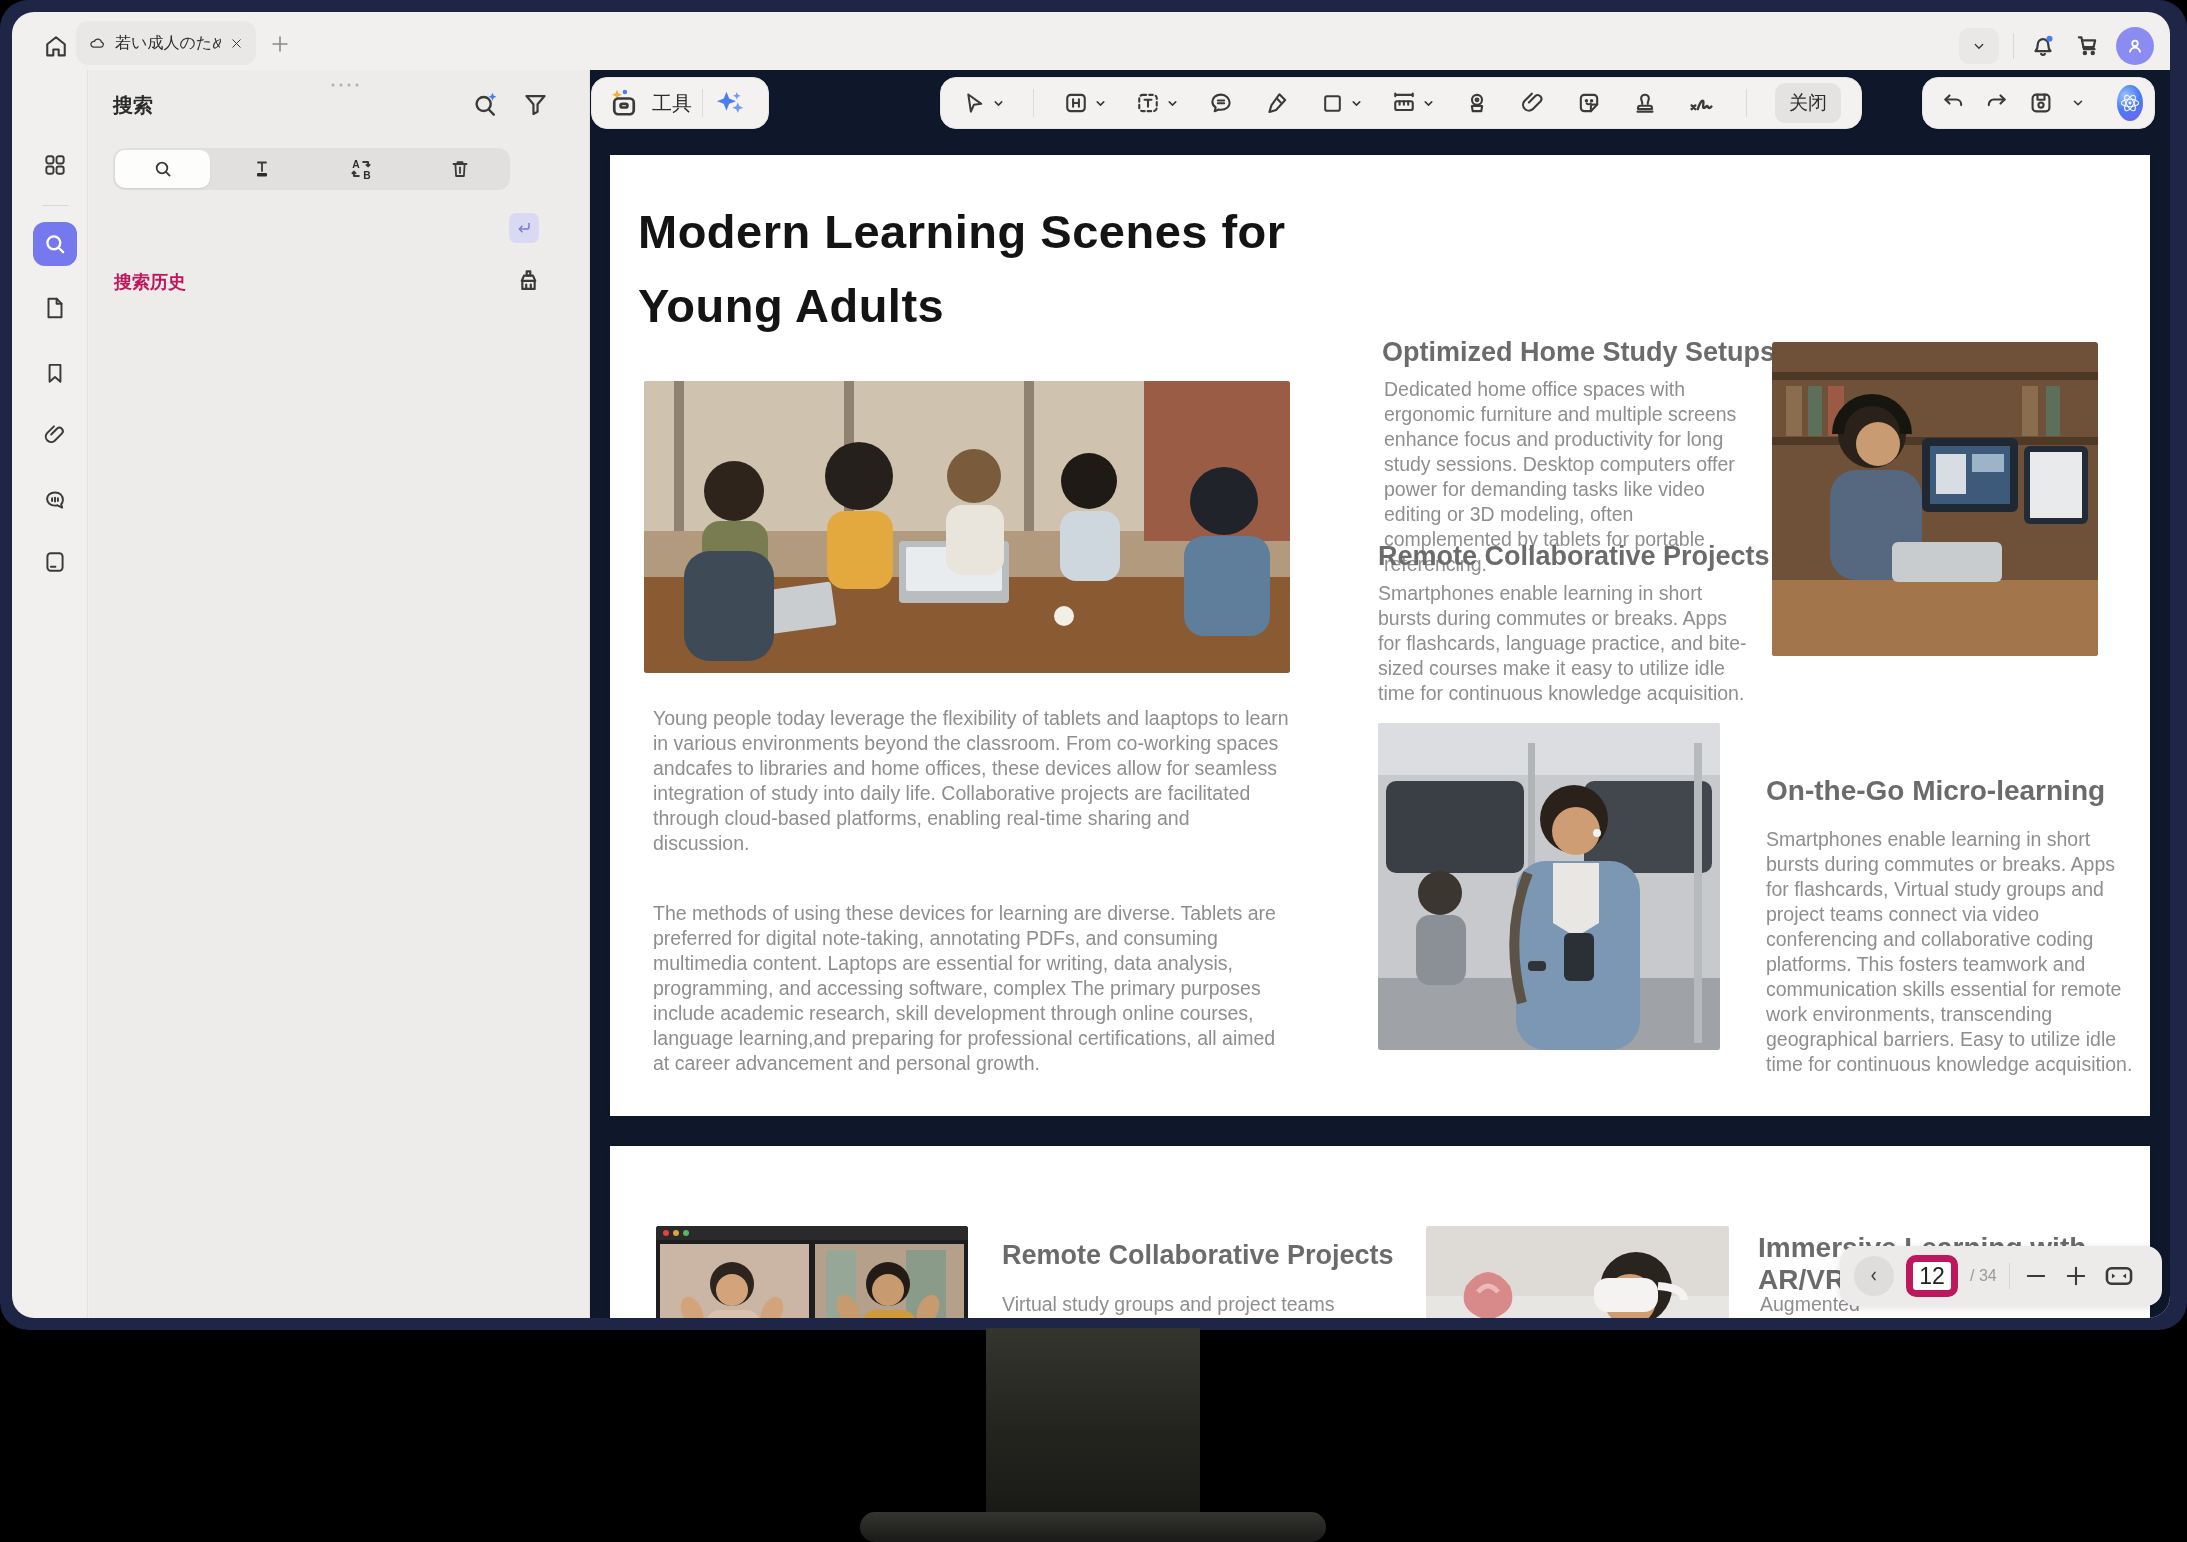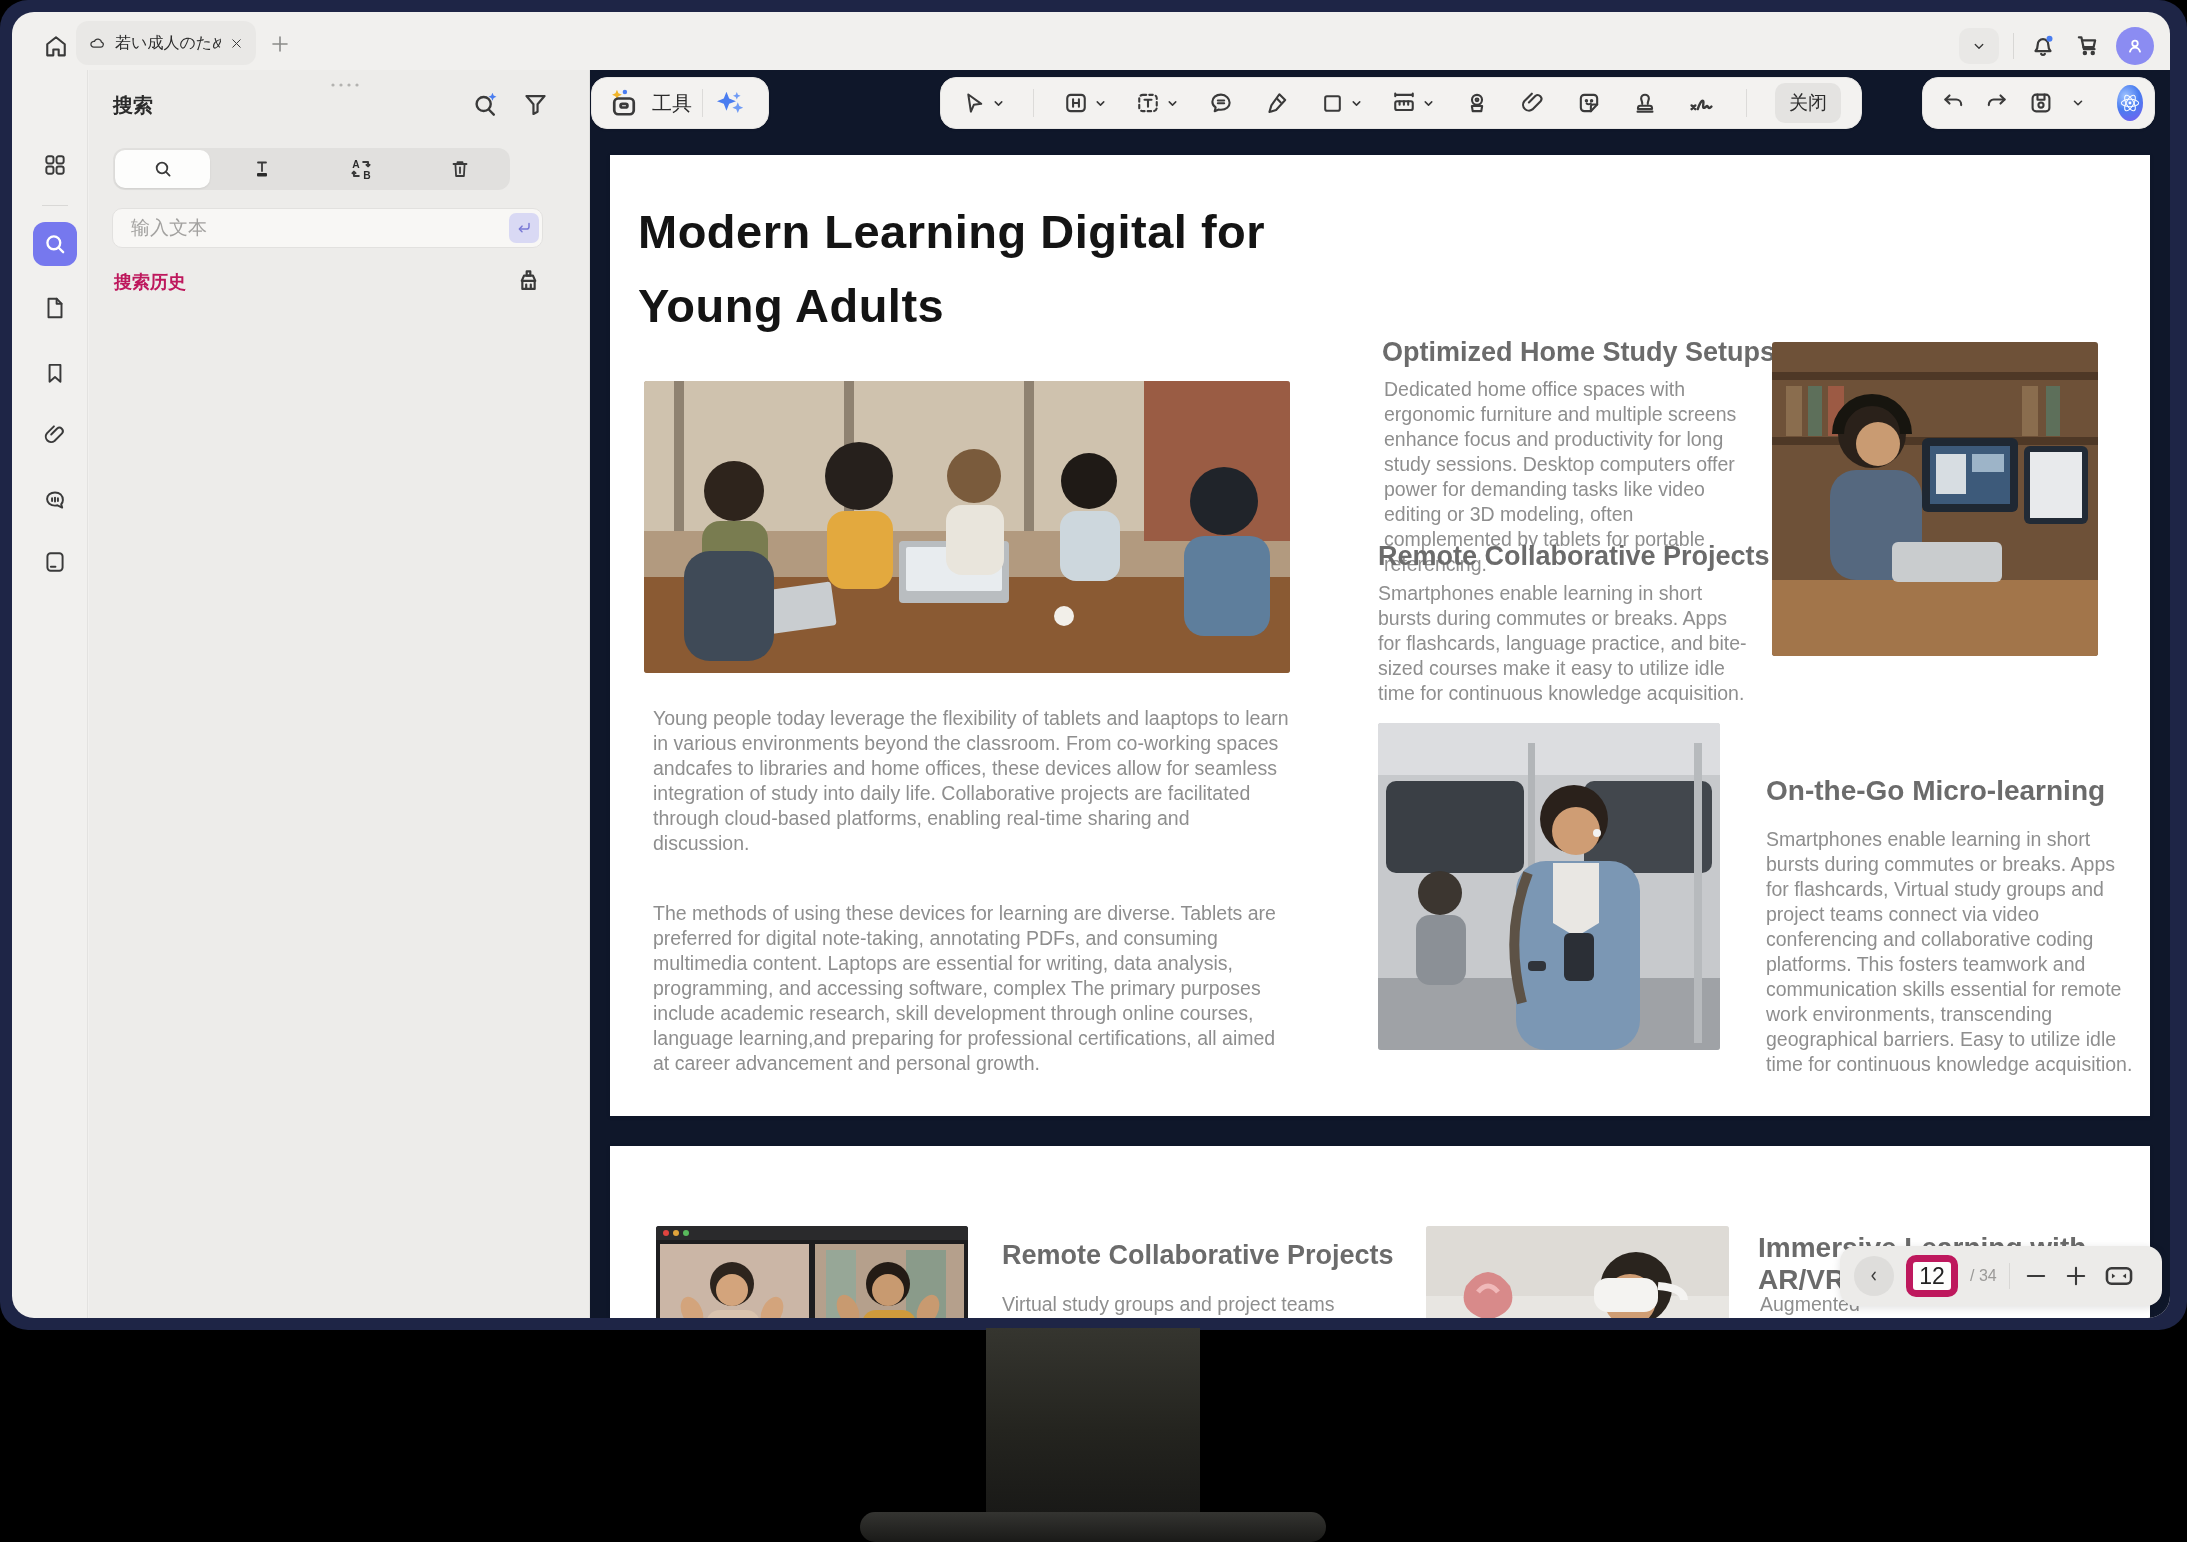--- a/index.html
+++ b/index.html
@@ -268,21 +268,20 @@
       </div>
       <div class="seg-cell">
         <span class="ic">
               <svg width="24" height="24" viewBox="0 0 24 24">
                 <path d="M5.5 7h13M9.5 7V5.2h5V7M7.4 7l.7 12h7.8l.7-12"></path>
                 <path d="M12 10.5v5.5"></path>
               </svg>
             </span>
       </div>
     </div>
-    <input class="abs search-input" placeholder="输入文本" style="">
     <div class="abs ret-btn">
       <span class="ic">
             <svg width="20" height="20" viewBox="0 0 24 24">
               <path d="M18 6.5v4a2.8 2.8 0 0 1-2.8 2.8H6.8" stroke="#7a7ad6"></path>
               <path d="M9.6 9.8 6.4 13.2l3.2 3.2" stroke="#7a7ad6"></path>
             </svg>
           </span>
     </div>
     <div class="abs hist-label">搜索历史</div>
     <div class="abs" style="left:425px; top:196px">
@@ -483,21 +482,21 @@
                 <ellipse cx="12" cy="12" rx="8" ry="3.4"></ellipse>
                 <ellipse cx="12" cy="12" rx="8" ry="3.4" transform="rotate(60 12 12)"></ellipse>
                 <ellipse cx="12" cy="12" rx="8" ry="3.4" transform="rotate(-60 12 12)"></ellipse>
               </g>
               <circle cx="12" cy="12" r="1.3" fill="#fff"></circle>
             </svg>
       </div>
     </div>
 
     <div class="page page1">
-      <div class="abs h1" style="left:28px; top:40px; width:700px">Modern Learning Digital for Young Adults</div>
+      <div class="abs h1" style="left:28px; top:40px; width:700px">Modern Learning Scenes for Young Adults</div>
 
       <div class="abs photo" style="left:34px; top:226px; width:646px; height:292px">
         <svg viewBox="0 0 646 292" preserveAspectRatio="none">
           <rect width="646" height="292" fill="#b29a7f"></rect>
           <rect x="0" y="0" width="646" height="150" fill="#cfc2ae"></rect>
           <rect x="30" y="0" width="10" height="150" fill="#8f8271"></rect>
               <rect x="200" y="0" width="10" height="150" fill="#8f8271"></rect>
               <rect x="380" y="0" width="10" height="150" fill="#8f8271"></rect>
           <rect x="500" y="0" width="146" height="160" fill="#9a5c44"></rect>
           <rect x="0" y="196" width="646" height="96" fill="#8a5a33"></rect>

